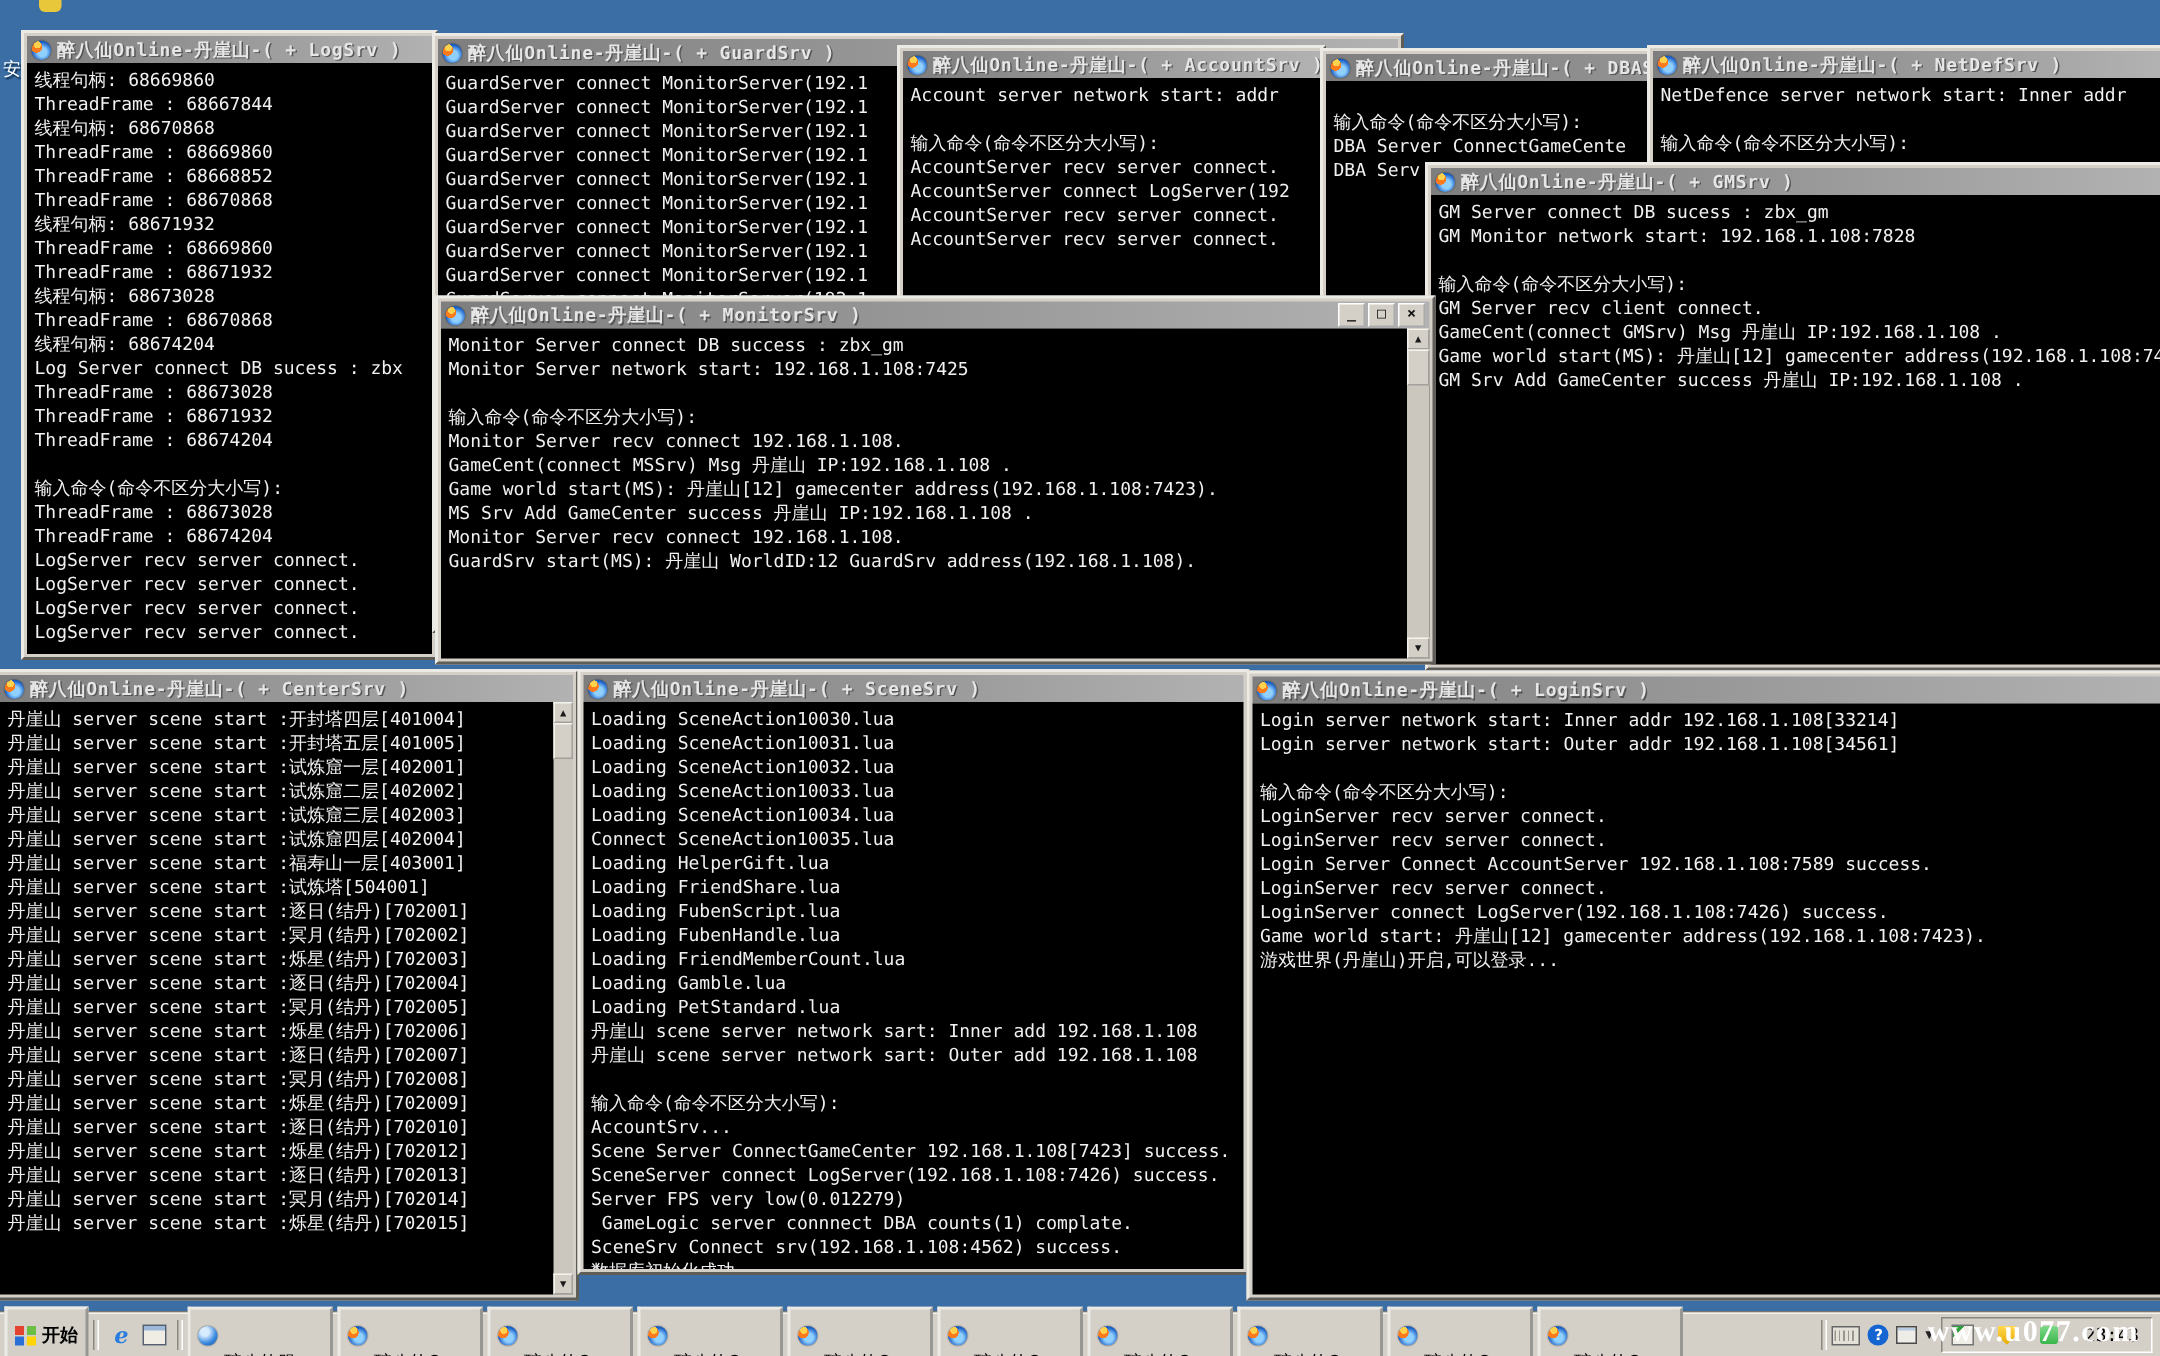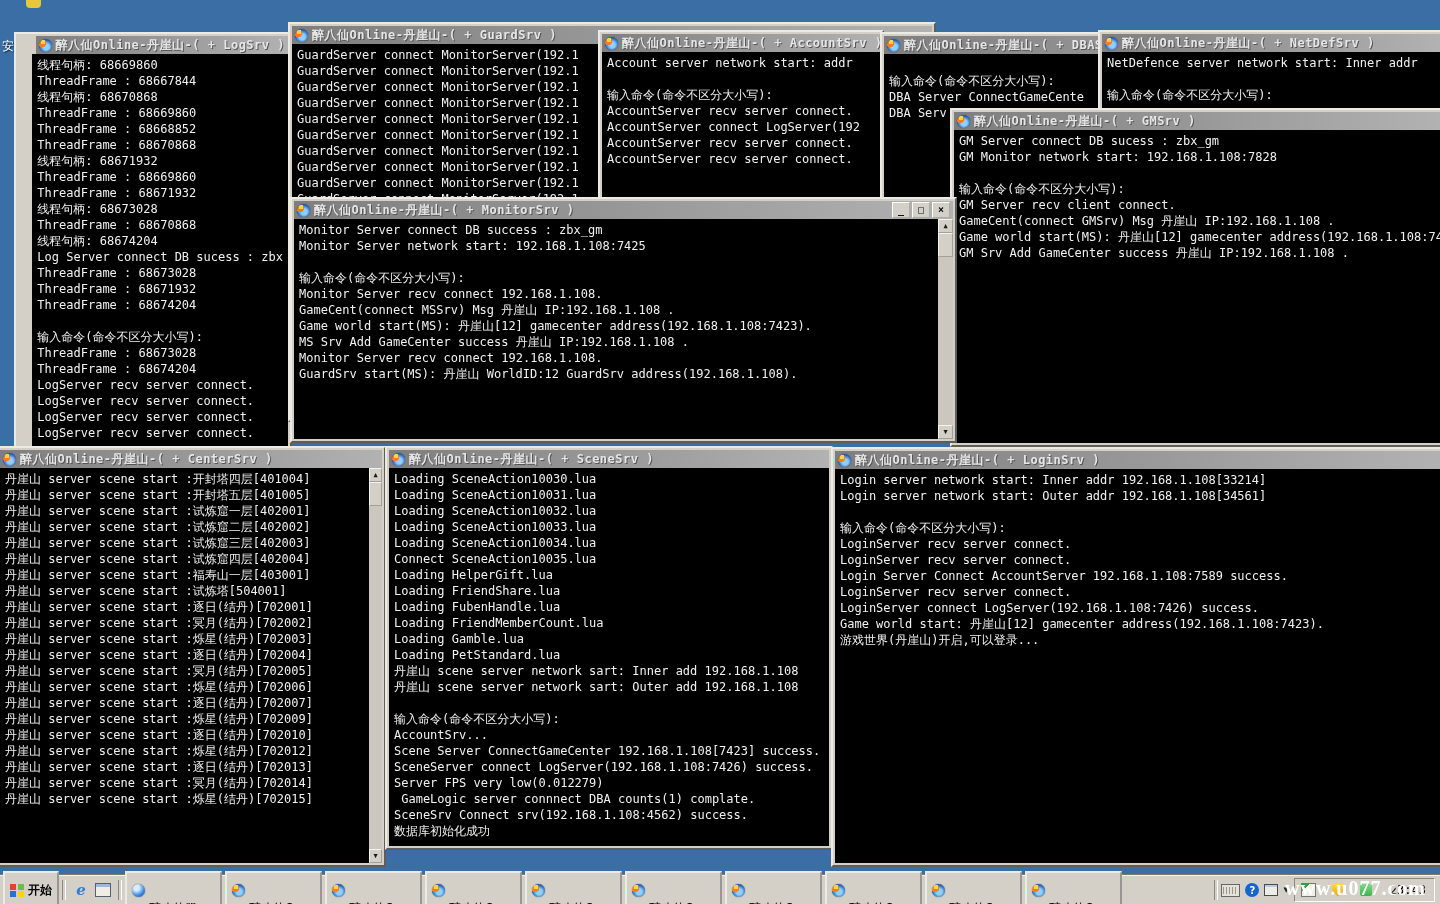--- a/index.html
+++ b/index.html
@@ -138,21 +138,21 @@
     font:bold 20px "Liberation Serif","DejaVu Serif",serif;
     color:#ffffff;letter-spacing:1px;
   }
 </style>
 </head>
 <body>
 
 <div id="desktop-partial-icon"></div>
 <div id="desktop-icon-label">安</div>
 
-<div class="window" style="left:14px;top:32px;width:278px;height:420px;z-index:1;align-items:flex-end;">
+<div class="window" style="left:14px;top:20px;width:278px;height:420px;z-index:1;">
   <div class="titlebar">
     <span class="app-icon"></span>
     <span class="title-text">醉八仙Online-丹崖山-( + LogSrv )</span>
   </div>
   <div class="console">
       <div class="cline">线程句柄: 68669860</div>
       <div class="cline">ThreadFrame : 68667844</div>
       <div class="cline">线程句柄: 68670868</div>
       <div class="cline">ThreadFrame : 68669860</div>
       <div class="cline">ThreadFrame : 68668852</div>
@@ -299,20 +299,21 @@
       <div class="cline">丹崖山 server scene start :试炼窟四层[402004]</div>
       <div class="cline">丹崖山 server scene start :福寿山一层[403001]</div>
       <div class="cline">丹崖山 server scene start :试炼塔[504001]</div>
       <div class="cline">丹崖山 server scene start :逐日(结丹)[702001]</div>
       <div class="cline">丹崖山 server scene start :冥月(结丹)[702002]</div>
       <div class="cline">丹崖山 server scene start :烁星(结丹)[702003]</div>
       <div class="cline">丹崖山 server scene start :逐日(结丹)[702004]</div>
       <div class="cline">丹崖山 server scene start :冥月(结丹)[702005]</div>
       <div class="cline">丹崖山 server scene start :烁星(结丹)[702006]</div>
       <div class="cline">丹崖山 server scene start :逐日(结丹)[702007]</div>
+      <div class="cline">丹崖山 server scene start :冥月(结丹)[702008]</div>
       <div class="cline">丹崖山 server scene start :烁星(结丹)[702009]</div>
       <div class="cline">丹崖山 server scene start :逐日(结丹)[702010]</div>
       <div class="cline">丹崖山 server scene start :烁星(结丹)[702012]</div>
       <div class="cline">丹崖山 server scene start :逐日(结丹)[702013]</div>
       <div class="cline">丹崖山 server scene start :冥月(结丹)[702014]</div>
       <div class="cline">丹崖山 server scene start :烁星(结丹)[702015]</div>
     </div>
   <div class="scrollbar" style="right:2px;top:20px;bottom:2px;width:13px;">
     <div class="sb-arrow">▲</div>
     <div class="sb-thumb"></div>
@@ -328,20 +329,21 @@
   </div>
   <div class="console">
       <div class="cline">Loading SceneAction10030.lua</div>
       <div class="cline">Loading SceneAction10031.lua</div>
       <div class="cline">Loading SceneAction10032.lua</div>
       <div class="cline">Loading SceneAction10033.lua</div>
       <div class="cline">Loading SceneAction10034.lua</div>
       <div class="cline">Connect SceneAction10035.lua</div>
       <div class="cline">Loading HelperGift.lua</div>
       <div class="cline">Loading FriendShare.lua</div>
+      <div class="cline">Loading FubenScript.lua</div>
       <div class="cline">Loading FubenHandle.lua</div>
       <div class="cline">Loading FriendMemberCount.lua</div>
       <div class="cline">Loading Gamble.lua</div>
       <div class="cline">Loading PetStandard.lua</div>
       <div class="cline">丹崖山 scene server network sart: Inner add 192.168.1.108</div>
       <div class="cline">丹崖山 scene server network sart: Outer add 192.168.1.108</div>
       <div class="cline"></div>
       <div class="cline">输入命令(命令不区分大小写):</div>
       <div class="cline">AccountSrv...</div>
       <div class="cline">Scene Server ConnectGameCenter 192.168.1.108[7423] success.</div>

